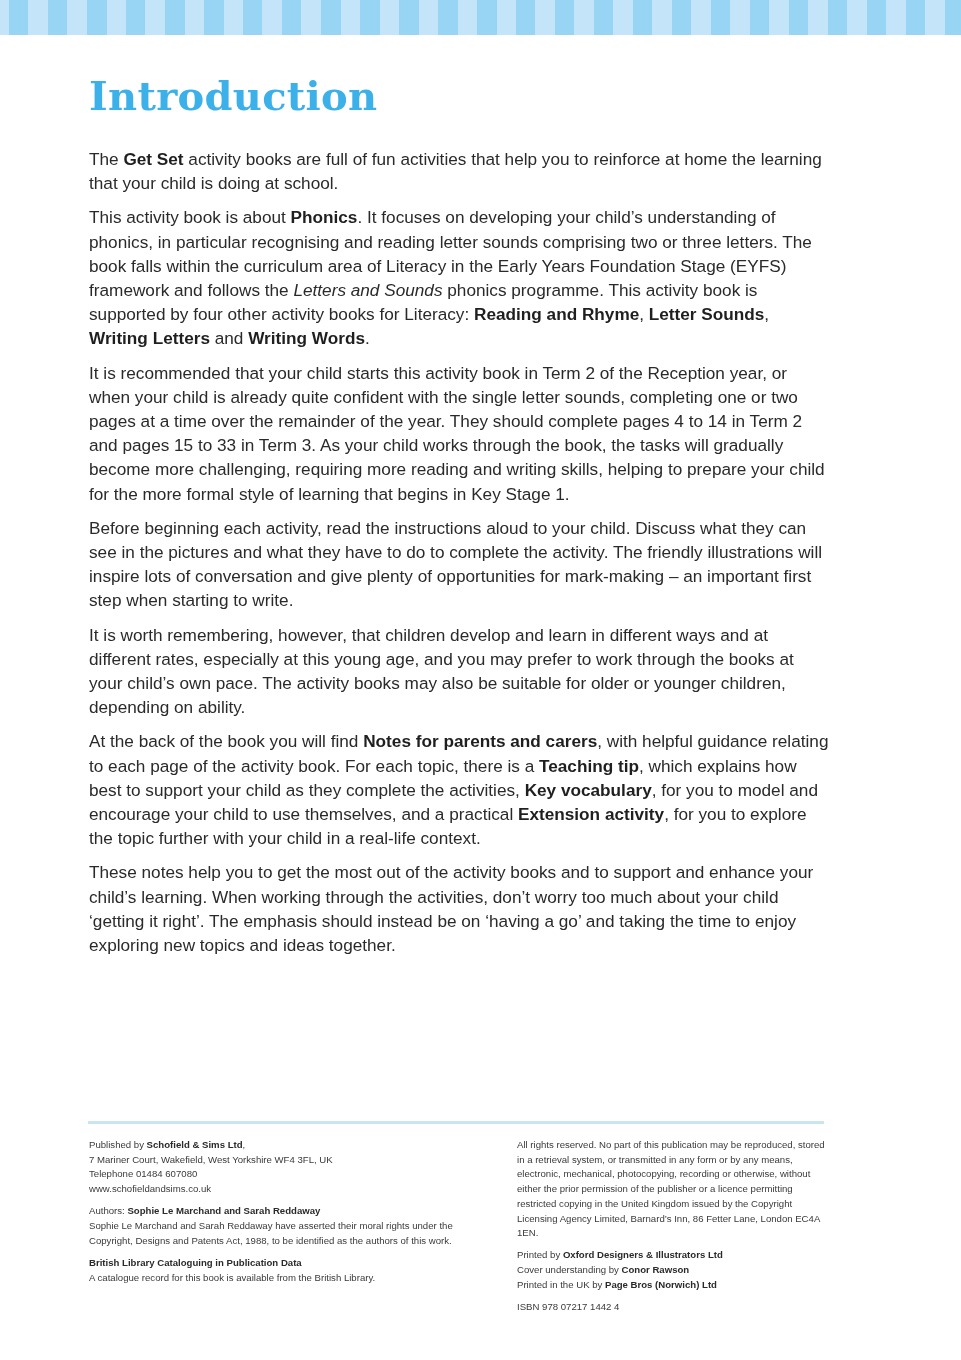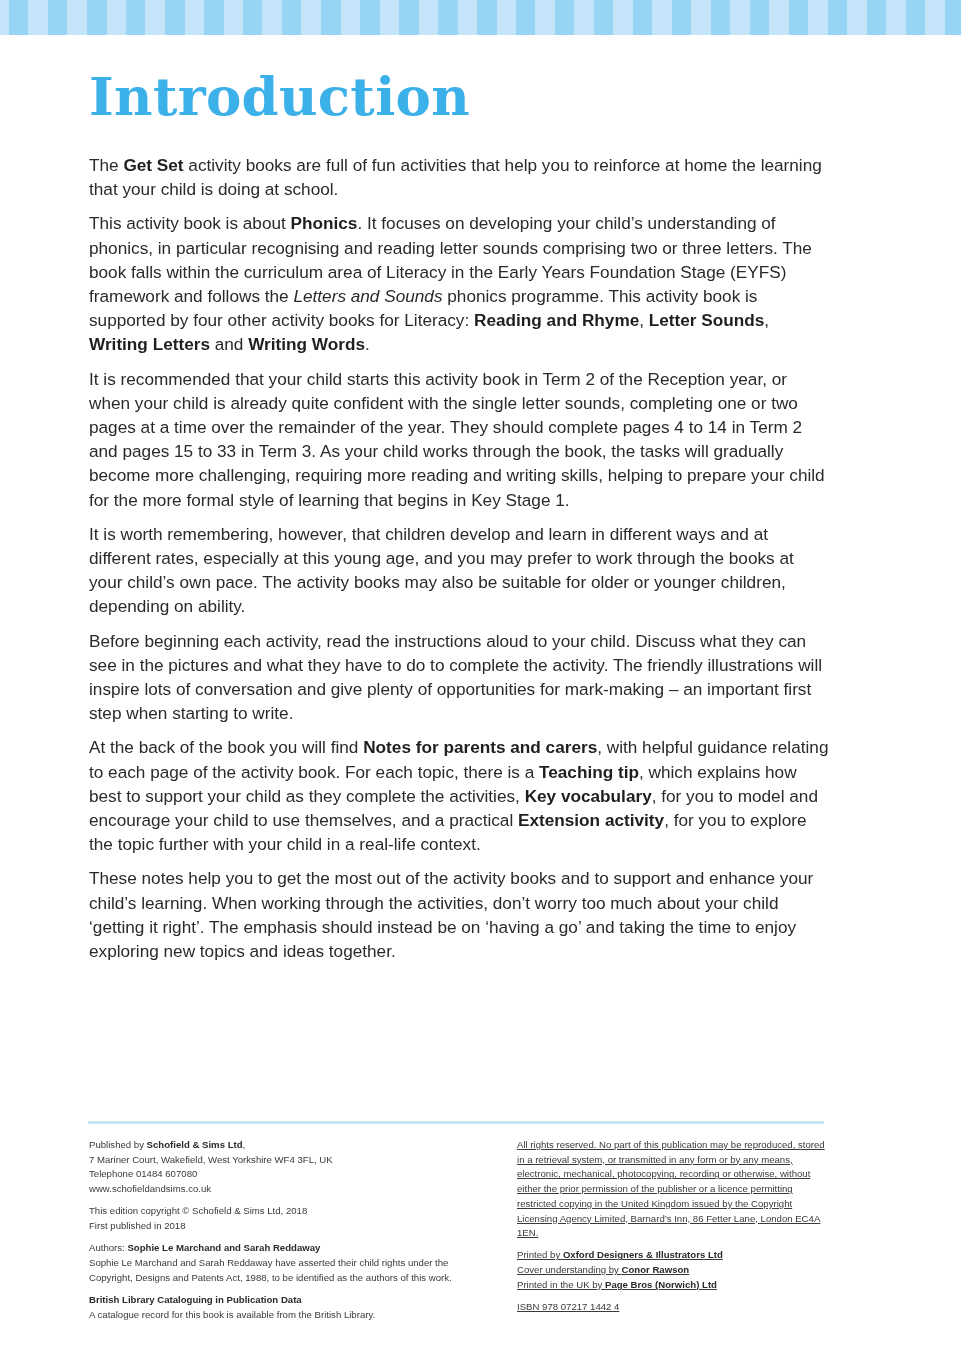--- a/index.html
+++ b/index.html
@@ -31,29 +31,29 @@
         #c4e5f9 39px
       );
     }
     .title {
       position: absolute;
       left: 89px;
       top: 66px;
       margin: 0;
       font-family: "DejaVu Serif", serif;
       font-weight: bold;
-      font-size: 53px;
+      font-size: 40px;
       letter-spacing: 0.3px;
       color: #3cb0e9;
       line-height: 60px;
     }
     .body-text {
       position: absolute;
       left: 89px;
-      top: 153px;
+      top: 147px;
       width: 740px;
       font-family: "Liberation Sans", sans-serif;
       font-size: 17.2px;
       line-height: 24.2px;
       color: #2a2a2a;
     }
     .body-text p {
       margin: 0 0 10px 0;
     }
     .body-text b {
@@ -85,62 +85,57 @@
       font-weight: bold;
       color: #2a2a2a;
     }
     .imprint-left {
       left: 89px;
       width: 400px;
     }
     .imprint-right {
       left: 517px;
       width: 310px;
-      text-decoration: underline;
     }
   </style>
 </head>
 <body>
 
 <div class="stripe-band"></div>
 
 <h1 class="title">Introduction</h1>
 
 <div class="body-text">
   <p><span>The </span><b>Get Set</b><span> activity books are full of fun activities that help you to reinforce at home the learning that your child is doing at school.</span></p>
 
   <p><span>This activity book is about </span><b>Phonics</b><span>. It focuses on developing your child’s understanding of phonics, in particular recognising and reading letter sounds comprising two or three letters. The book falls within the curriculum area of Literacy in the Early Years Foundation Stage (EYFS) framework and follows the </span><i>Letters and Sounds</i><span> phonics programme. This activity book is supported by four other activity books for Literacy: </span><b>Reading and Rhyme</b><span>, </span><b>Letter Sounds</b><span>, </span><b>Writing Letters</b><span> and </span><b>Writing Words</b><span>.</span></p>
 
   <p>It is recommended that your child starts this activity book in Term 2 of the Reception year, or when your child is already quite confident with the single letter sounds, completing one or two pages at a time over the remainder of the year. They should complete pages 4 to 14 in Term 2 and pages 15 to 33 in Term 3. As your child works through the book, the tasks will gradually become more challenging, requiring more reading and writing skills, helping to prepare your child for the more formal style of learning that begins in Key Stage 1.</p>
 
+  <p>Before beginning each activity, read the instructions aloud to your child. Discuss what they can see in the pictures and what they have to do to complete the activity. The friendly illustrations will inspire lots of conversation and give plenty of opportunities for mark-making – an important first step when starting to write.</p>
+
   <p>It is worth remembering, however, that children develop and learn in different ways and at different rates, especially at this young age, and you may prefer to work through the books at your child’s own pace. The activity books may also be suitable for older or younger children, depending on ability.</p>
-
-  <p>Before beginning each activity, read the instructions aloud to your child. Discuss what they can see in the pictures and what they have to do to complete the activity. The friendly illustrations will inspire lots of conversation and give plenty of opportunities for mark-making – an important first step when starting to write.</p>
 
   <p><span>At the back of the book you will find </span><b>Notes for parents and carers</b><span>, with helpful guidance relating to each page of the activity book. For each topic, there is a </span><b>Teaching tip</b><span>, which explains how best to support your child as they complete the activities, </span><b>Key vocabulary</b><span>, for you to model and encourage your child to use themselves, and a practical </span><b>Extension activity</b><span>, for you to explore the topic further with your child in a real-life context.</span></p>
 
   <p>These notes help you to get the most out of the activity books and to support and enhance your child’s learning. When working through the activities, don’t worry too much about your child ‘getting it right’. The emphasis should instead be on ‘having a go’ and taking the time to enjoy exploring new topics and ideas together.</p>
 </div>
 
 <div class="divider"></div>
 
 <div class="imprint imprint-left">
   <p>
     <span>Published by </span><b>Schofield &amp; Sims Ltd</b><span>,</span><br>
     <span>7 Mariner Court, Wakefield, West Yorkshire WF4 3FL, UK</span><br>
     <span>Telephone 01484 607080</span><br>
     <span>www.schofieldandsims.co.uk</span>
   </p>
   <p>
-    <span>This edition copyright © Schofield &amp; Sims Ltd, 2018</span><br>
-    <span>First published in 2018</span>
-  </p>
-  <p>
     <span>Authors: </span><b>Sophie Le Marchand and Sarah Reddaway</b><br>
-    <span>Sophie Le Marchand and Sarah Reddaway have asserted their child rights under the Copyright, Designs and Patents Act, 1988, to be identified as the authors of this work.</span>
+    <span>Sophie Le Marchand and Sarah Reddaway have asserted their moral rights under the Copyright, Designs and Patents Act, 1988, to be identified as the authors of this work.</span>
   </p>
   <p>
     <b>British Library Cataloguing in Publication Data</b><br>
     <span>A catalogue record for this book is available from the British Library.</span>
   </p>
 </div>
 
 <div class="imprint imprint-right">
   <p>All rights reserved. No part of this publication may be reproduced, stored in a retrieval system, or transmitted in any form or by any means, electronic, mechanical, photocopying, recording or otherwise, without either the prior permission of the publisher or a licence permitting restricted copying in the United Kingdom issued by the Copyright Licensing Agency Limited, Barnard’s Inn, 86 Fetter Lane, London EC4A 1EN.</p>
   <p>

